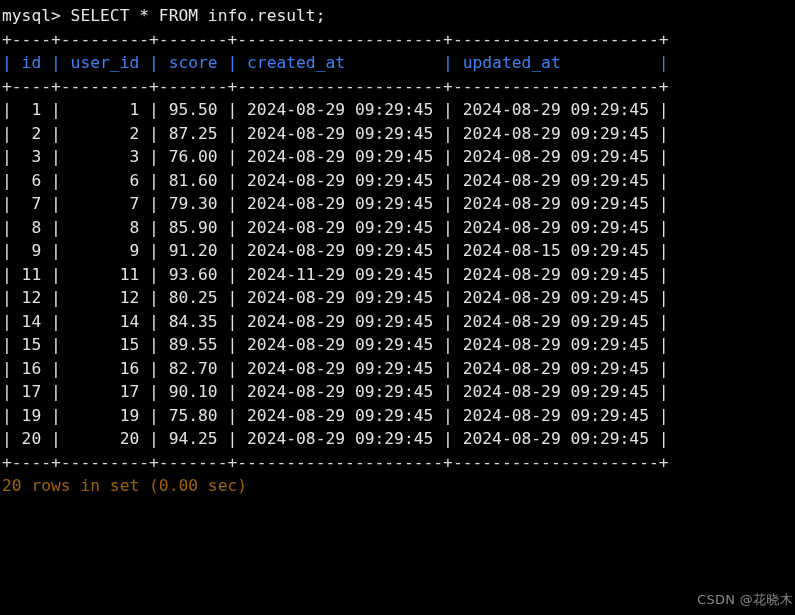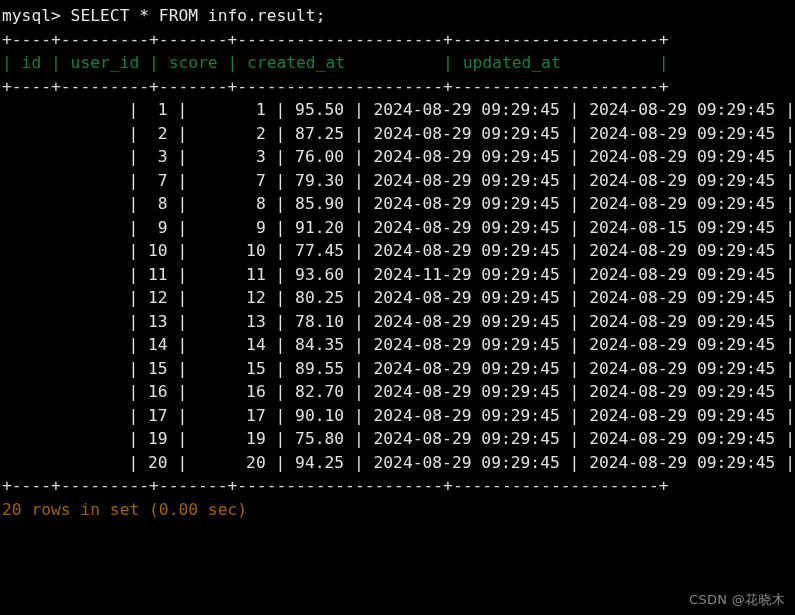--- a/index.html
+++ b/index.html
@@ -29,26 +29,26 @@
     font-size: 16.3px;
     line-height: 23.5px;
     height: 23.5px;
     color: #e6e6e6;
     white-space: pre;
     letter-spacing: 0px;
     font-weight: normal;
   }
   .prompt-line { color: #e6e6e6; }
   .rule-line  { color: #d8d8d8; }
-  .head-line  { color: #15803d; }
-  .data-line  { color: #e2e2e2; text-align: right; }
+  .head-line  { color: #3b82f6; }
+  .data-line  { color: #e2e2e2; }
   .status-line { color: #a16207; }
   #watermark {
     position: absolute;
-    right: 10px;
+    right: 2px;
     bottom: 6px;
     font-family: "DejaVu Sans", "Liberation Sans", sans-serif;
     font-size: 13px;
     color: #8a8a8a;
     white-space: pre;
     letter-spacing: 0.3px;
   }
 </style>
 </head>
 <body>
@@ -59,27 +59,26 @@
   <div class="term-line rule-line">+----+---------+-------+---------------------+---------------------+</div>
 
   <div class="term-line head-line">| id | user_id | score | created_at          | updated_at          |</div>
 
   <div class="term-line rule-line">+----+---------+-------+---------------------+---------------------+</div>
 
   <div id="table-body">
       <div class="term-line data-line">|  1 |       1 | 95.50 | 2024-08-29 09:29:45 | 2024-08-29 09:29:45 |</div>
       <div class="term-line data-line">|  2 |       2 | 87.25 | 2024-08-29 09:29:45 | 2024-08-29 09:29:45 |</div>
       <div class="term-line data-line">|  3 |       3 | 76.00 | 2024-08-29 09:29:45 | 2024-08-29 09:29:45 |</div>
+      <div class="term-line data-line">|  6 |       6 | 81.60 | 2024-08-29 09:29:45 | 2024-08-29 09:29:45 |</div>
       <div class="term-line data-line">|  7 |       7 | 79.30 | 2024-08-29 09:29:45 | 2024-08-29 09:29:45 |</div>
       <div class="term-line data-line">|  8 |       8 | 85.90 | 2024-08-29 09:29:45 | 2024-08-29 09:29:45 |</div>
       <div class="term-line data-line">|  9 |       9 | 91.20 | 2024-08-29 09:29:45 | 2024-08-15 09:29:45 |</div>
-      <div class="term-line data-line">| 10 |      10 | 77.45 | 2024-08-29 09:29:45 | 2024-08-29 09:29:45 |</div>
       <div class="term-line data-line">| 11 |      11 | 93.60 | 2024-11-29 09:29:45 | 2024-08-29 09:29:45 |</div>
       <div class="term-line data-line">| 12 |      12 | 80.25 | 2024-08-29 09:29:45 | 2024-08-29 09:29:45 |</div>
-      <div class="term-line data-line">| 13 |      13 | 78.10 | 2024-08-29 09:29:45 | 2024-08-29 09:29:45 |</div>
       <div class="term-line data-line">| 14 |      14 | 84.35 | 2024-08-29 09:29:45 | 2024-08-29 09:29:45 |</div>
       <div class="term-line data-line">| 15 |      15 | 89.55 | 2024-08-29 09:29:45 | 2024-08-29 09:29:45 |</div>
       <div class="term-line data-line">| 16 |      16 | 82.70 | 2024-08-29 09:29:45 | 2024-08-29 09:29:45 |</div>
       <div class="term-line data-line">| 17 |      17 | 90.10 | 2024-08-29 09:29:45 | 2024-08-29 09:29:45 |</div>
       <div class="term-line data-line">| 19 |      19 | 75.80 | 2024-08-29 09:29:45 | 2024-08-29 09:29:45 |</div>
       <div class="term-line data-line">| 20 |      20 | 94.25 | 2024-08-29 09:29:45 | 2024-08-29 09:29:45 |</div>
     </div>
 
   <div class="term-line rule-line">+----+---------+-------+---------------------+---------------------+</div>
 

